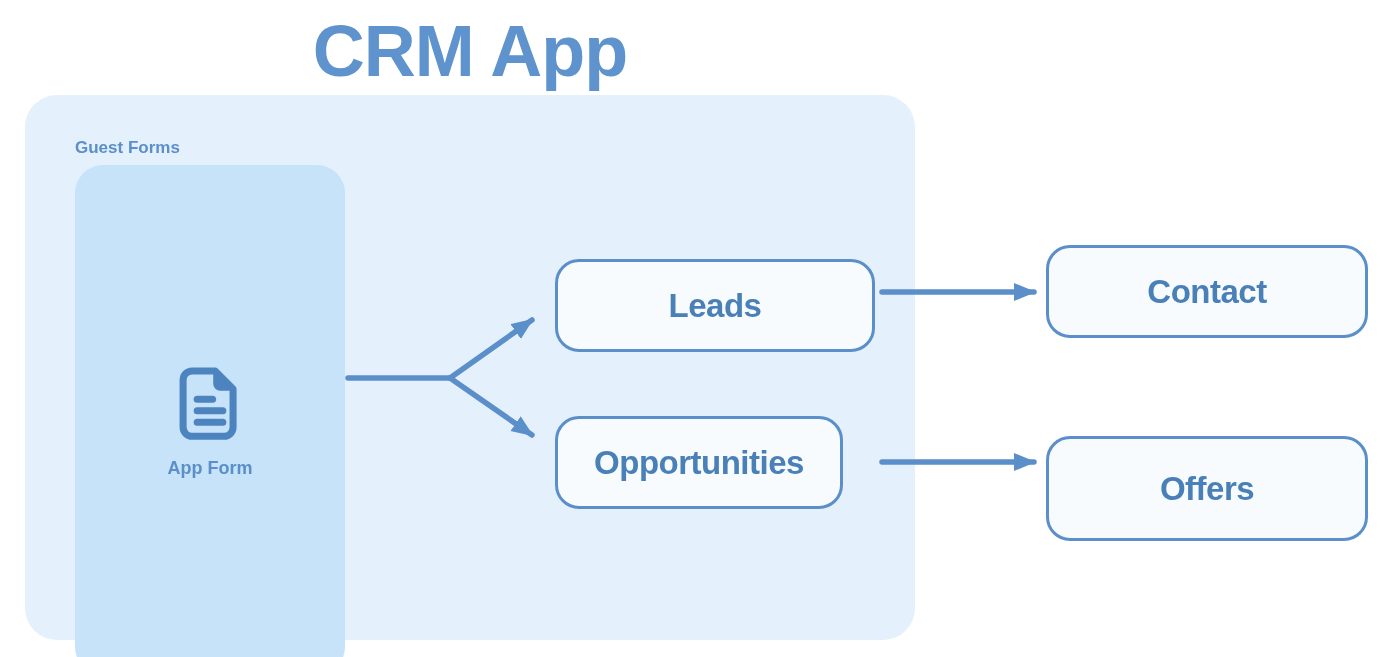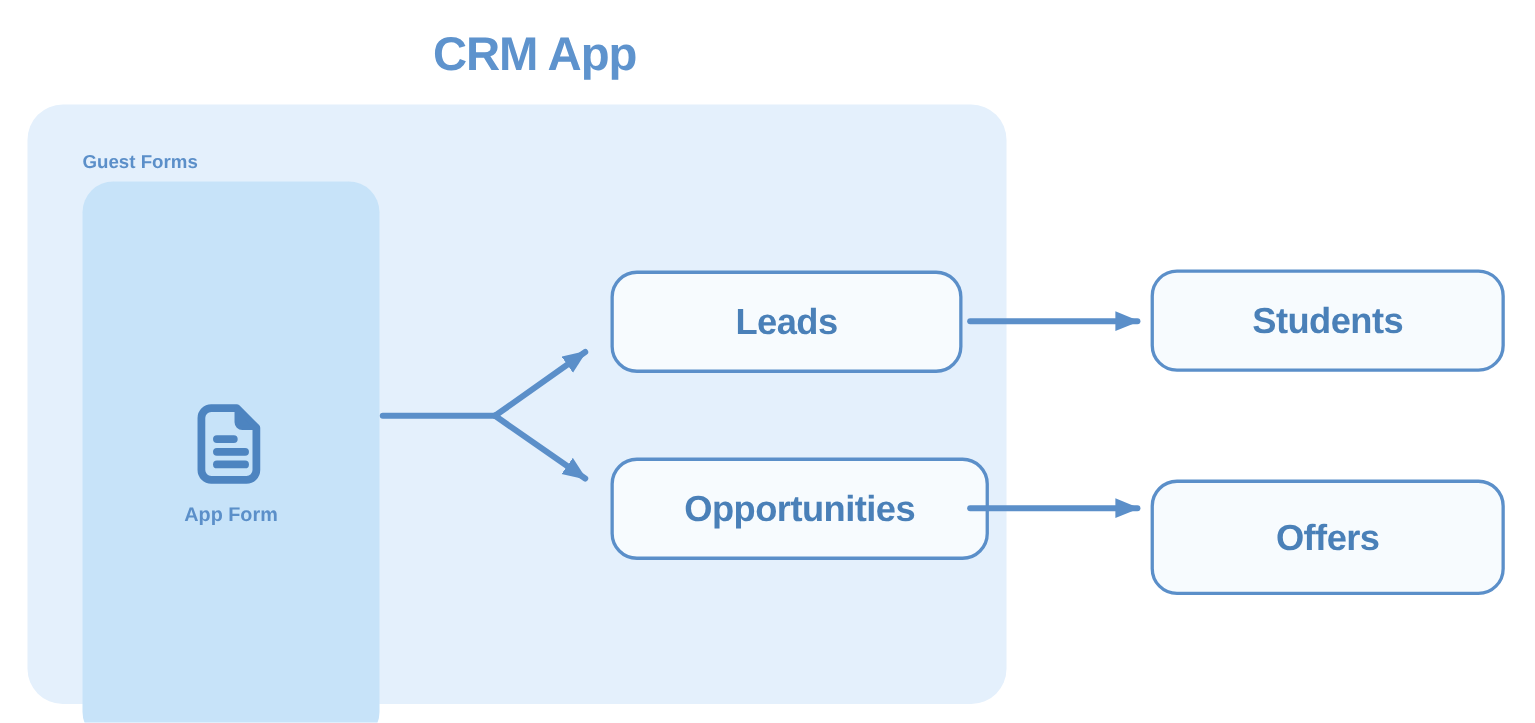--- a/index.html
+++ b/index.html
@@ -13,23 +13,23 @@
     width: 1395px;
     height: 657px;
     background: #ffffff;
     overflow: hidden;
   }
   .diagram-title {
     position: absolute;
     left: 25px;
     top: 10px;
     width: 890px;
-    margin: 16px;
+    margin: 0;
     text-align: center;
-    font-size: 43px;
+    font-size: 72px;
     font-weight: 800;
     letter-spacing: -1px;
     color: #5e93cd;
   }
   .outer-container {
     position: absolute;
     left: 25px;
     top: 95px;
     width: 890px;
     height: 545px;
@@ -85,22 +85,22 @@
     display: flex;
     align-items: center;
     justify-content: center;
   }
   .node-label {
     font-size: 33px;
     font-weight: 700;
     letter-spacing: -0.5px;
     color: #4a80b8;
   }
-  .node-leads         { left: 555px; top: 246px; width: 320px; height: 93px; }
-  .node-opportunities { left: 555px; top: 416px; width: 344px; height: 93px; }
+  .node-leads         { left: 555px; top: 259px; width: 320px; height: 93px; }
+  .node-opportunities { left: 555px; top: 416px; width: 288px; height: 93px; }
   .node-students      { left: 1046px; top: 245px; width: 322px; height: 93px; }
   .node-offers        { left: 1046px; top: 436px; width: 322px; height: 105px; }
   .arrows-layer {
     position: absolute;
     left: 0;
     top: 0;
     width: 1395px;
     height: 657px;
     pointer-events: none;
   }
@@ -134,21 +134,21 @@
 
   <div class="node node-leads">
     <span class="node-label">Leads</span>
   </div>
 
   <div class="node node-opportunities">
     <span class="node-label">Opportunities</span>
   </div>
 
   <div class="node node-students">
-    <span class="node-label">Students</span>
+    <span class="node-label">Contact</span>
   </div>
 
   <div class="node node-offers">
     <span class="node-label">Offers</span>
   </div>
 
   <svg class="arrows-layer" viewBox="0 0 1395 657" xmlns="http://www.w3.org/2000/svg">
     <defs>
       <marker id="arrowhead" markerUnits="userSpaceOnUse" markerWidth="24" markerHeight="20" refX="20" refY="9" orient="auto">
         <path d="M0,0 L22,9 L0,18 z" fill="#5b8fc9"></path>

